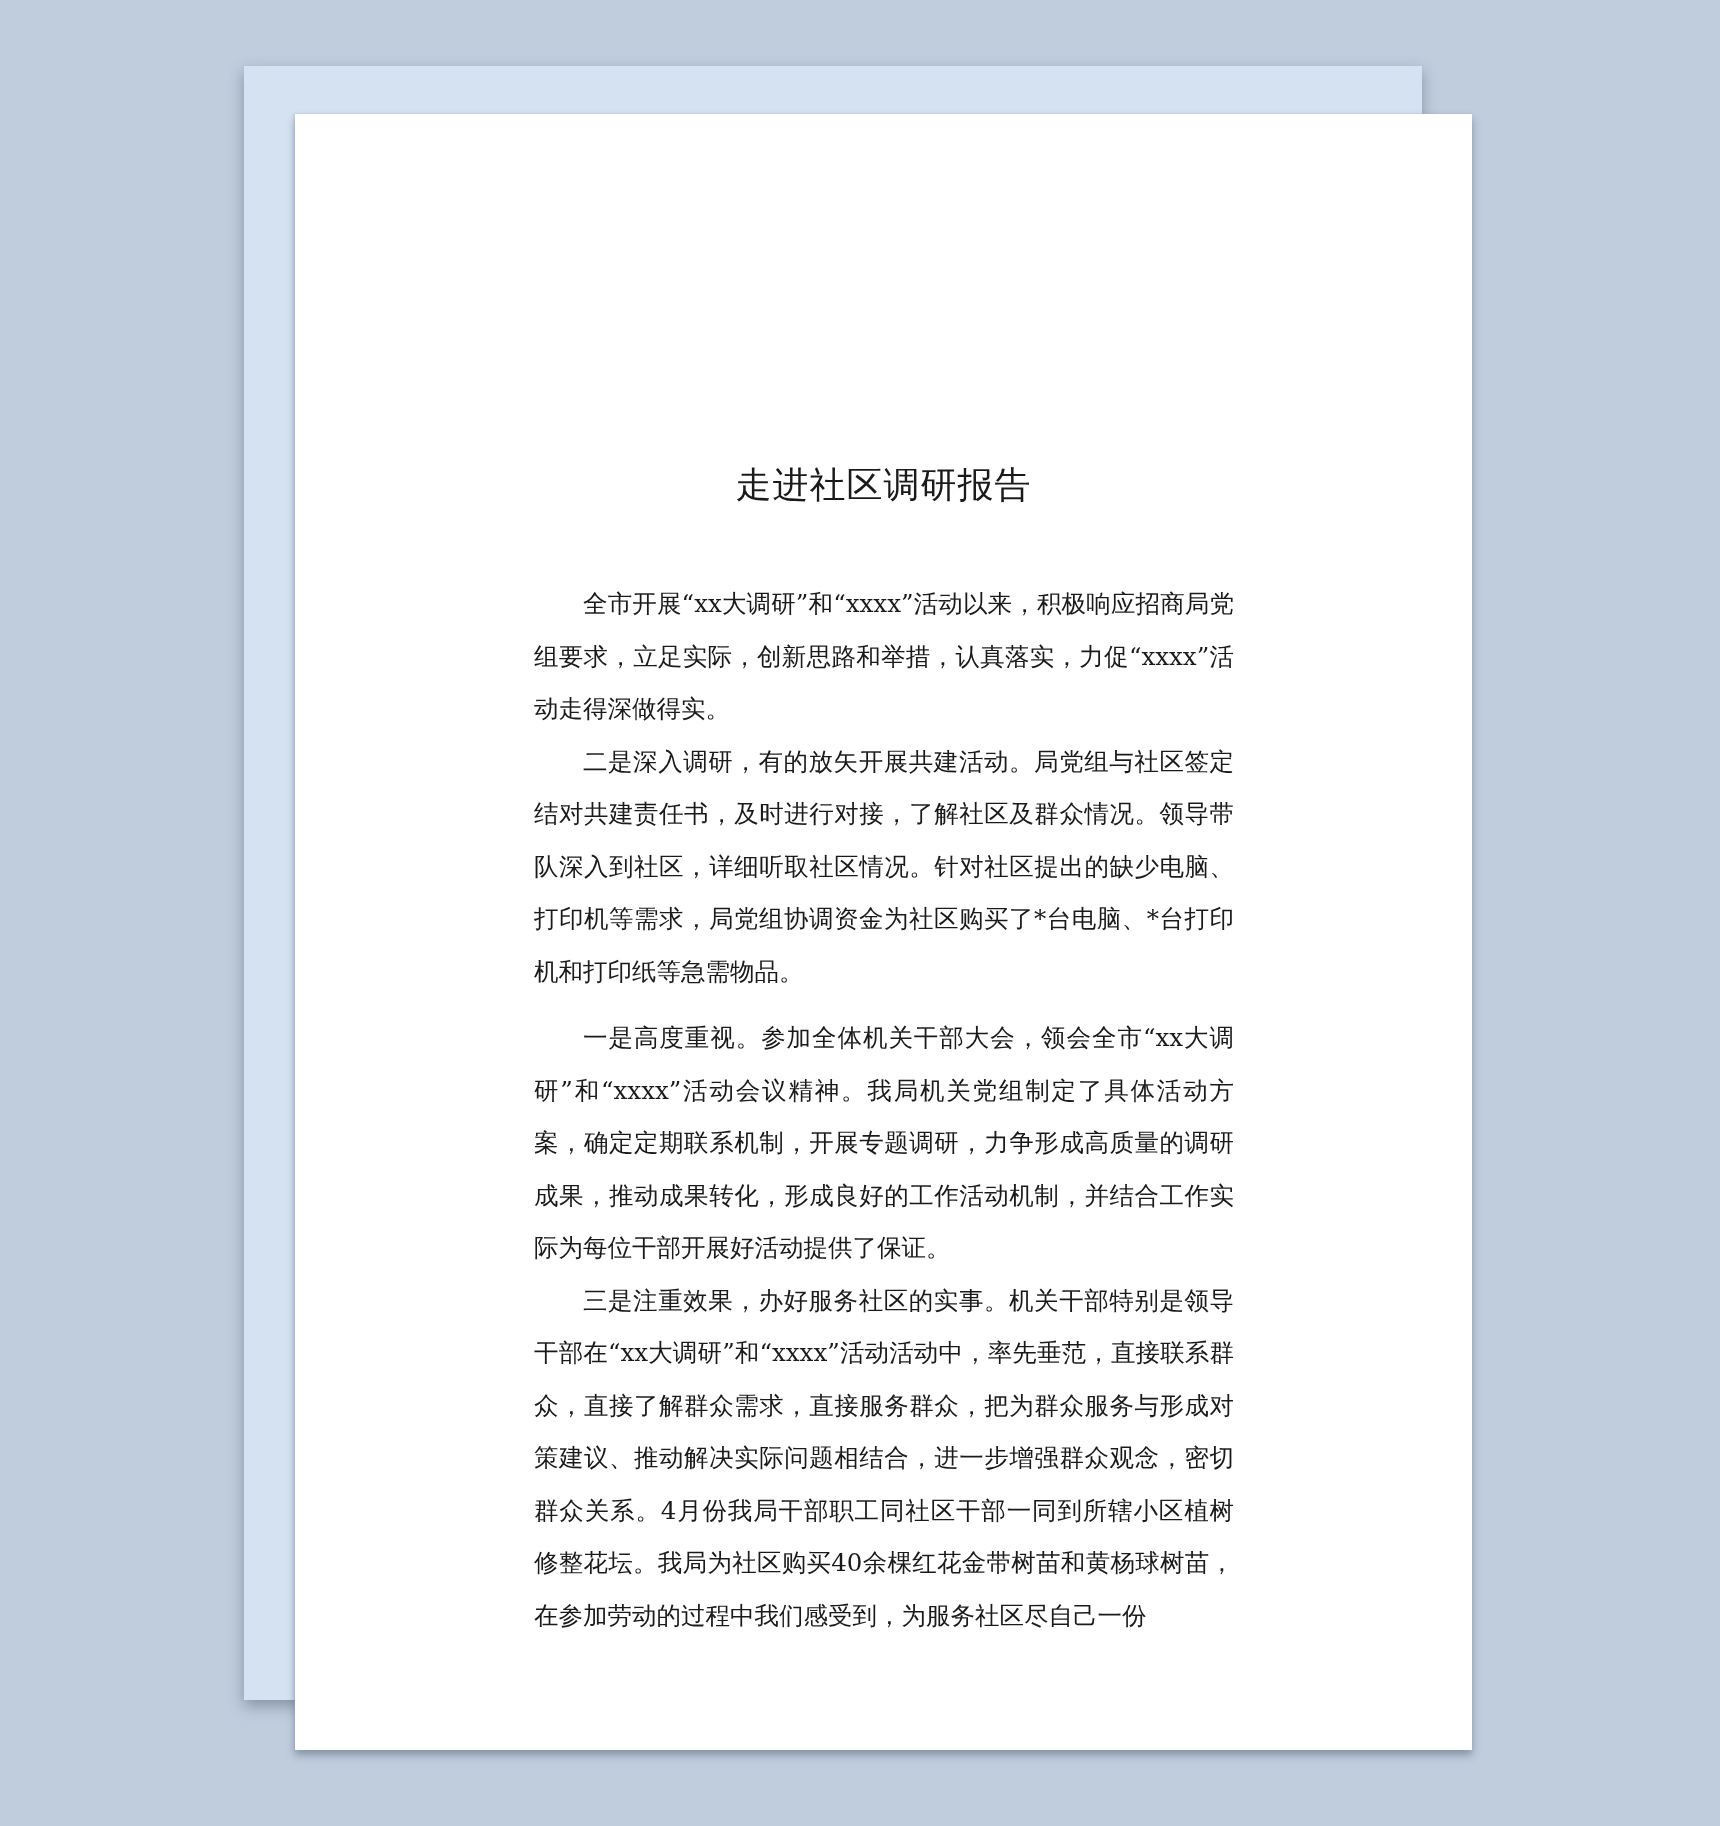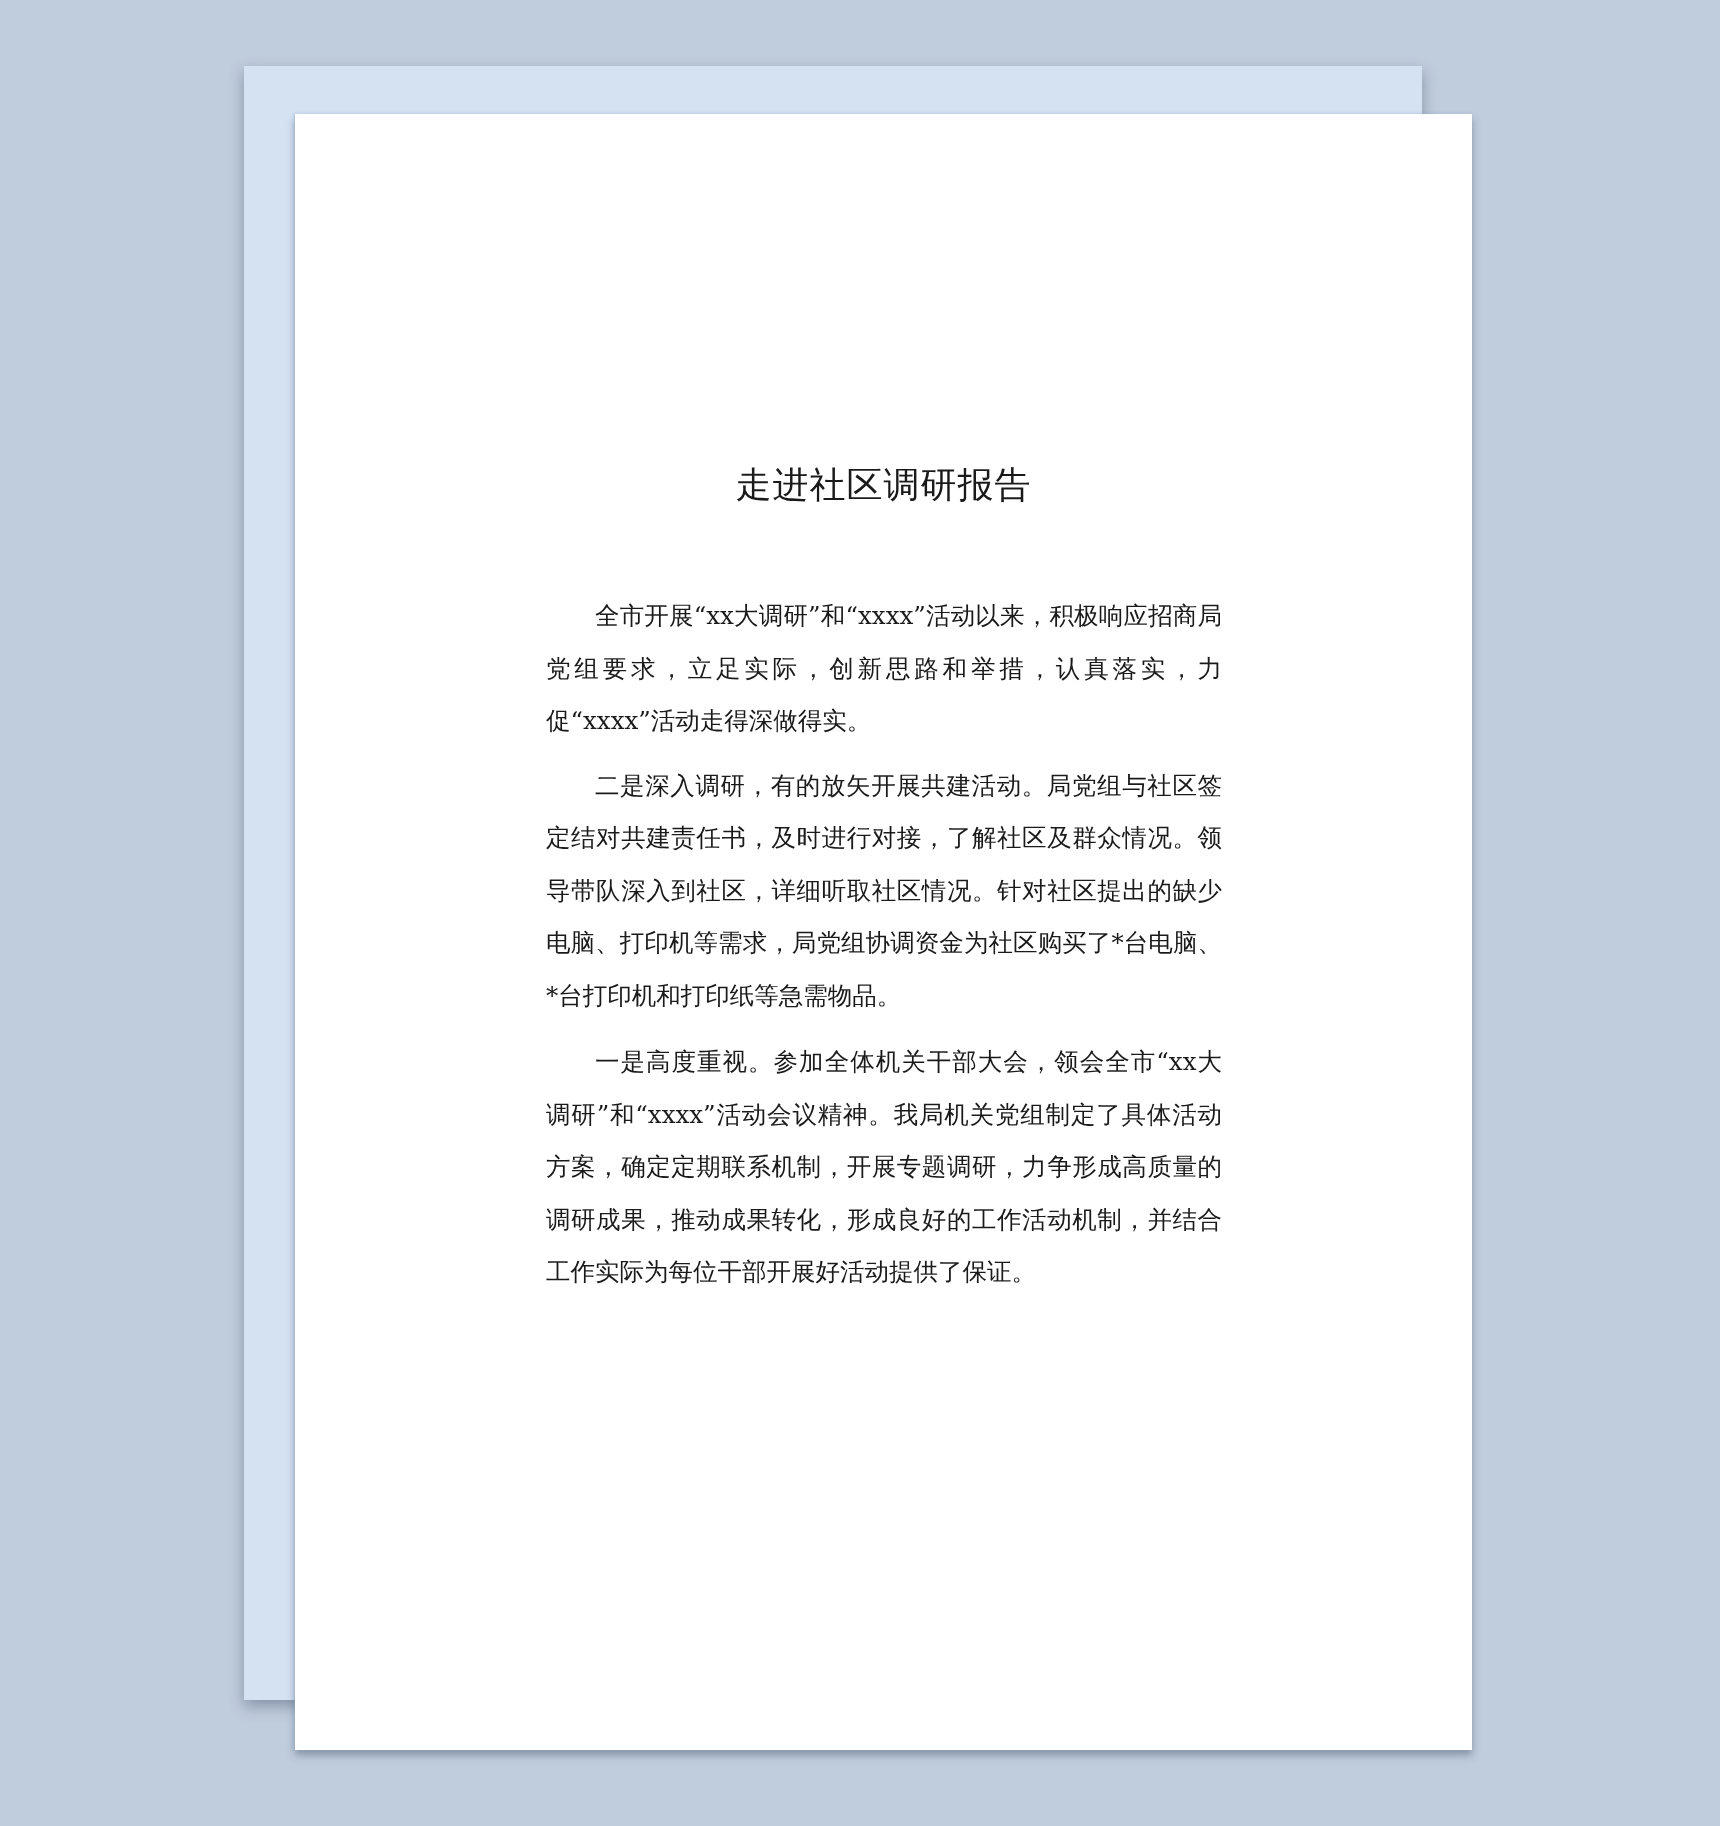--- a/index.html
+++ b/index.html
@@ -49,34 +49,35 @@
     .body-text {
       position: absolute;
       left: 239px;
       top: 464px;
       width: 700px;
       color: #1a1a1a;
       font-size: 24.5px;
       line-height: 52.5px;
     }
     .para {
-      margin: 12px;
+      margin: 0;
       text-indent: 2em;
       text-align: justify;
       text-align-last: left;
     }
     .para.gap {
       margin-top: 14px;
     }
   </style>
 </head>
 <body>
 
 <div class="back-page"></div>
 
 <div class="front-page">
   <h1 class="title">走进社区调研报告</h1>
   <div class="body-text">
     <p class="para">全市开展“xx大调研”和“xxxx”活动以来，积极响应招商局党组要求，立足实际，创新思路和举措，认真落实，力促“xxxx”活动走得深做得实。</p>
     <p class="para">二是深入调研，有的放矢开展共建活动。局党组与社区签定结对共建责任书，及时进行对接，了解社区及群众情况。领导带队深入到社区，详细听取社区情况。针对社区提出的缺少电脑、打印机等需求，局党组协调资金为社区购买了*台电脑、*台打印机和打印纸等急需物品。</p>
     <p class="para gap">一是高度重视。参加全体机关干部大会，领会全市“xx大调研”和“xxxx”活动会议精神。我局机关党组制定了具体活动方案，确定定期联系机制，开展专题调研，力争形成高质量的调研成果，推动成果转化，形成良好的工作活动机制，并结合工作实际为每位干部开展好活动提供了保证。</p>
+    <p class="para">三是注重效果，办好服务社区的实事。机关干部特别是领导干部在“xx大调研”和“xxxx”活动活动中，率先垂范，直接联系群众，直接了解群众需求，直接服务群众，把为群众服务与形成对策建议、推动解决实际问题相结合，进一步增强群众观念，密切群众关系。4月份我局干部职工同社区干部一同到所辖小区植树修整花坛。我局为社区购买40余棵红花金带树苗和黄杨球树苗，在参加劳动的过程中我们感受到，为服务社区尽自己一份</p>
   </div>
 </div>
 
 </body></html>

